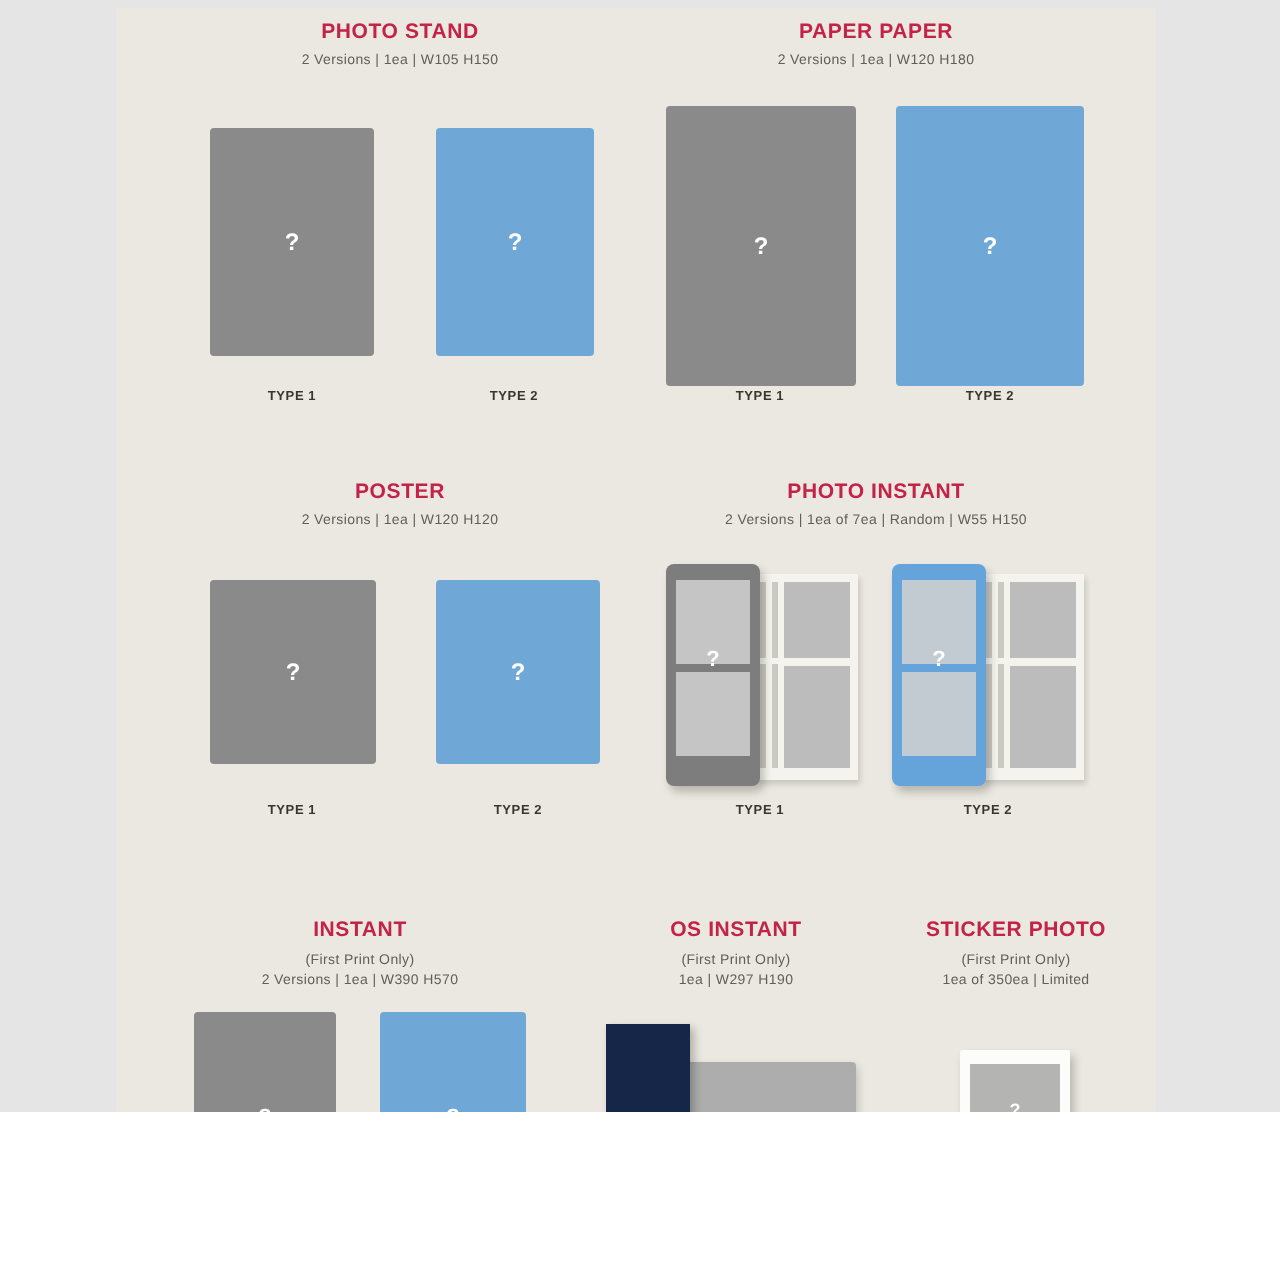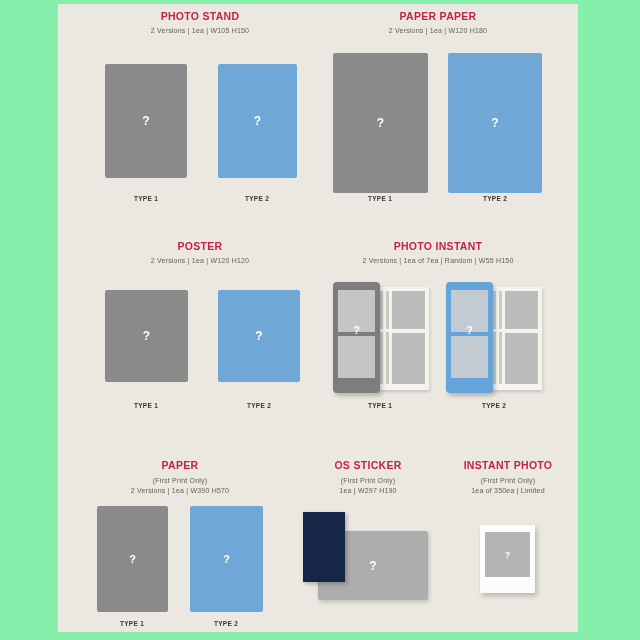--- a/index.html
+++ b/index.html
@@ -1,16 +1,16 @@
 <!DOCTYPE html>
 <html><head>
 <meta charset="utf-8">
 <style>
   html,body{margin:0;padding:0;}
-  .canvas{position:relative;width:640px;height:640px;background:#86efac;overflow:hidden;
+  .canvas{position:relative;width:640px;height:556px;background:#e5e5e5;overflow:hidden;
           font-family:"Liberation Sans",sans-serif;}
   .panel{position:absolute;left:58px;top:4px;width:520px;height:628px;background:#eae8e0;}
   .cx{transform:translateX(-50%);white-space:nowrap;text-align:center;}
   .sec-title{position:absolute;font-size:10.5px;font-weight:700;letter-spacing:.3px;color:#c32347;}
   .sec-specs{position:absolute;font-size:7px;color:#5f5e58;letter-spacing:.2px;}
   .sec-note{position:absolute;font-size:7px;color:#5f5e58;letter-spacing:.2px;}
   .type-label{position:absolute;font-size:6.5px;font-weight:700;color:#38362f;letter-spacing:.3px;}
   .tile{position:absolute;display:flex;align-items:center;justify-content:center;
         color:#fff;font-weight:700;border-radius:2px;}
   .tile.gray{background:#8a8a8a;}
@@ -107,41 +107,41 @@
   </div>
   <div class="bm-front blue" style="left:446px;top:282px">
     <div class="p-top"></div>
     <div class="p-bottom"></div>
     <span class="qm mid">?</span>
   </div>
 
   <div class="type-label cx" style="left:380px;top:402px">TYPE 1</div>
   <div class="type-label cx" style="left:494px;top:402px">TYPE 2</div>
 
-  <div class="sec-title cx" style="left:180px;top:459px">PAPER</div>
+  <div class="sec-title cx" style="left:180px;top:459px">INSTANT</div>
   <div class="sec-note cx" style="left:180px;top:477px">(First Print Only)</div>
   <div class="sec-specs cx" style="left:180px;top:487px">2 Versions  |  1ea  |  W390 H570</div>
   <div class="tile gray" style="left:97px;top:506px;width:71px;height:106px">
     <span class="qm mid">?</span>
   </div>
   <div class="tile blue" style="left:190px;top:506px;width:73px;height:106px">
     <span class="qm mid">?</span>
   </div>
   <div class="type-label cx" style="left:132px;top:620px">TYPE 1</div>
   <div class="type-label cx" style="left:226px;top:620px">TYPE 2</div>
 
-  <div class="sec-title cx" style="left:368px;top:459px">OS STICKER</div>
+  <div class="sec-title cx" style="left:368px;top:459px">OS INSTANT</div>
   <div class="sec-note cx" style="left:368px;top:477px">(First Print Only)</div>
   <div class="sec-specs cx" style="left:368px;top:487px">1ea  |  W297 H190</div>
   <div class="brochure">
     <span class="qm">?</span>
   </div>
   <div class="navy"></div>
 
-  <div class="sec-title cx" style="left:508px;top:459px">INSTANT PHOTO</div>
+  <div class="sec-title cx" style="left:508px;top:459px">STICKER PHOTO</div>
   <div class="sec-note cx" style="left:508px;top:477px">(First Print Only)</div>
   <div class="sec-specs cx" style="left:508px;top:487px">1ea of 350ea  |  Limited</div>
   <div class="polaroid">
     <div class="polaroid-photo">
       <span class="qm small">?</span>
     </div>
   </div>
 </div>
 
 </body></html>

